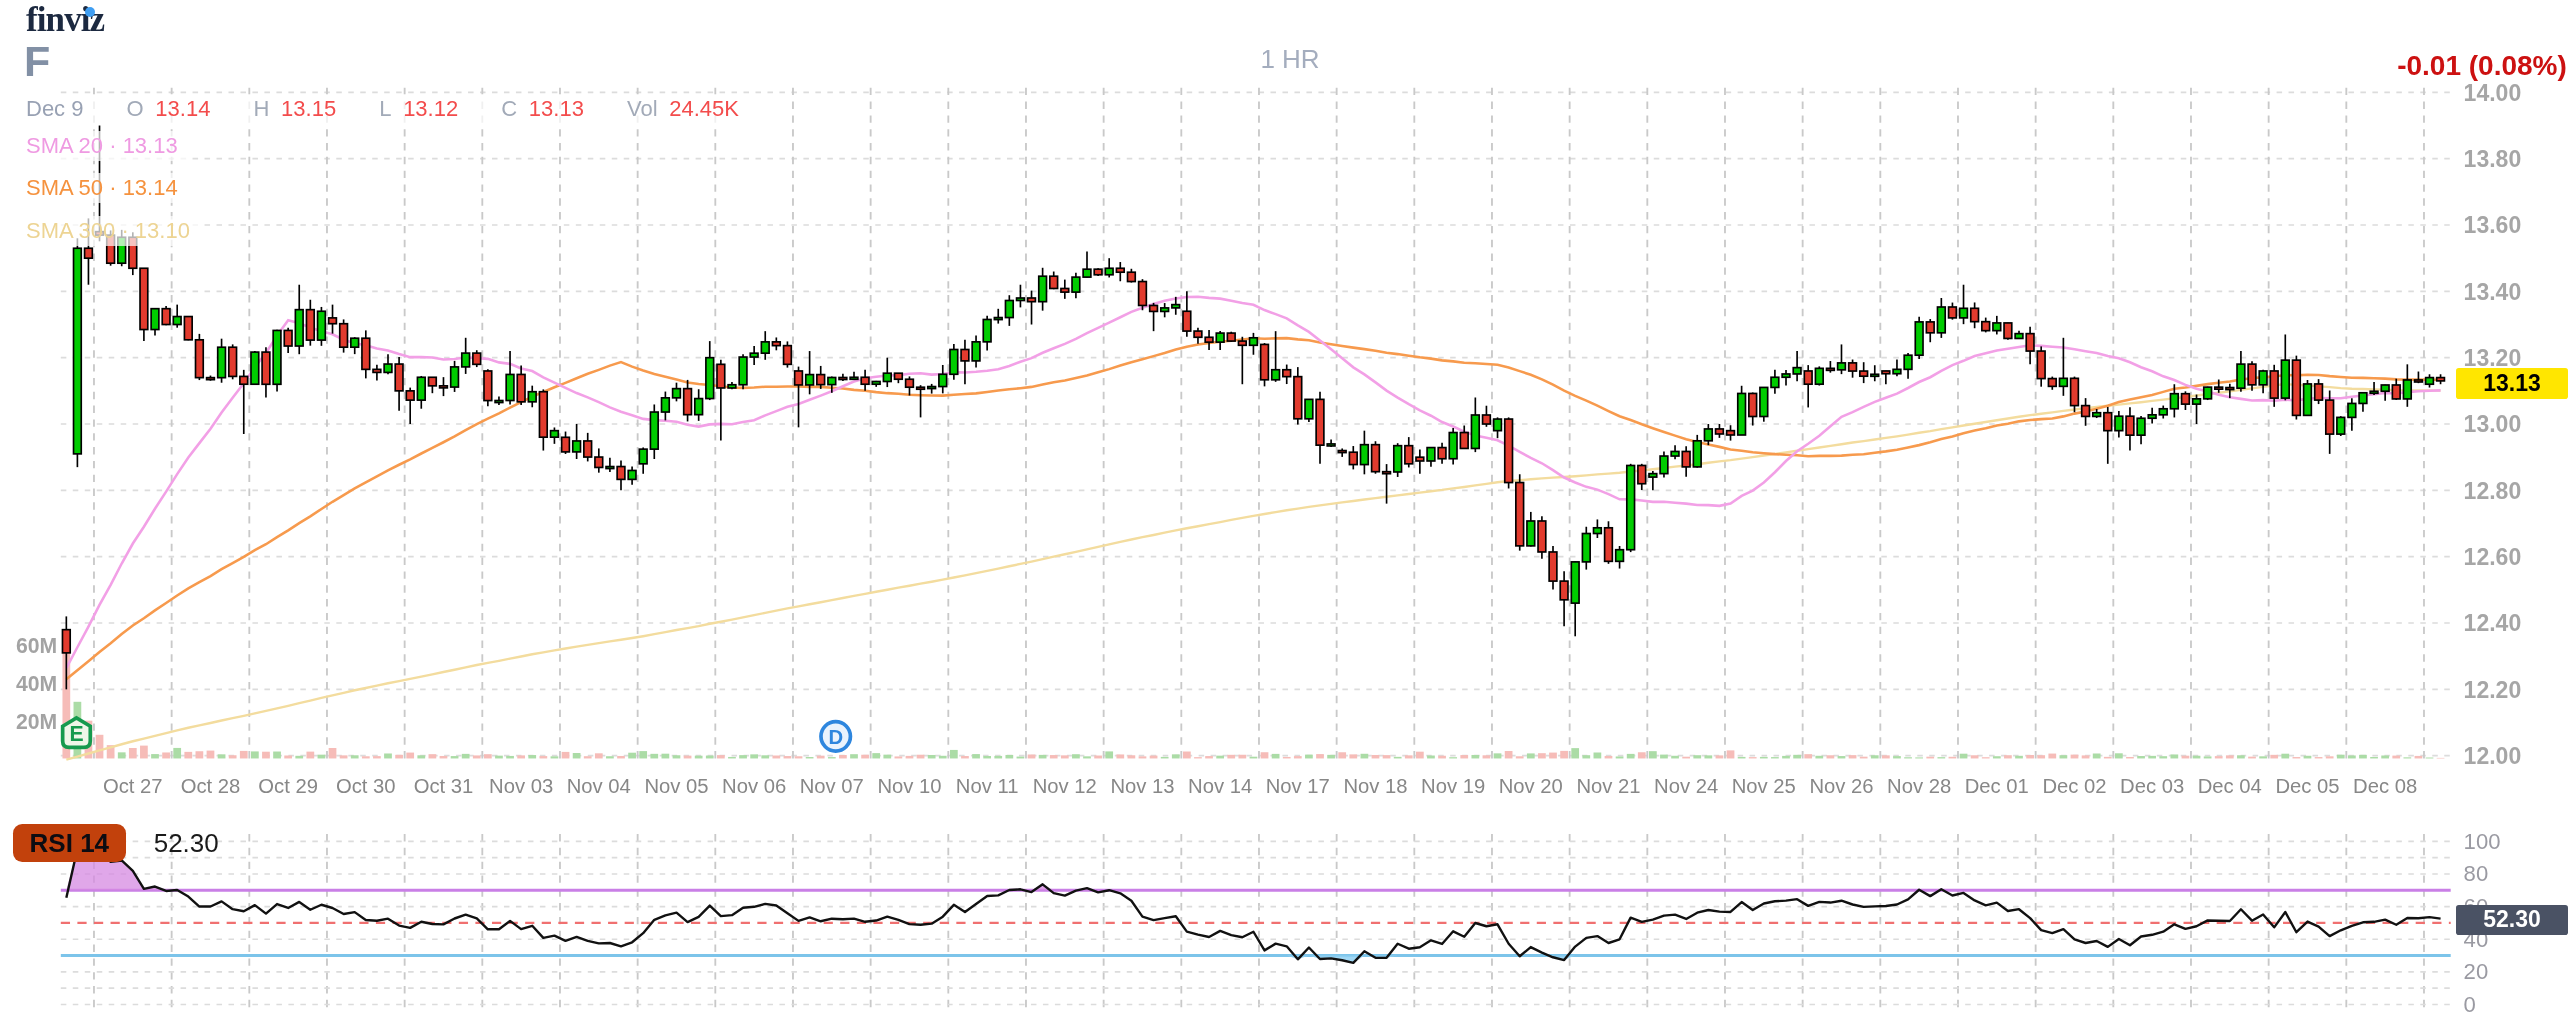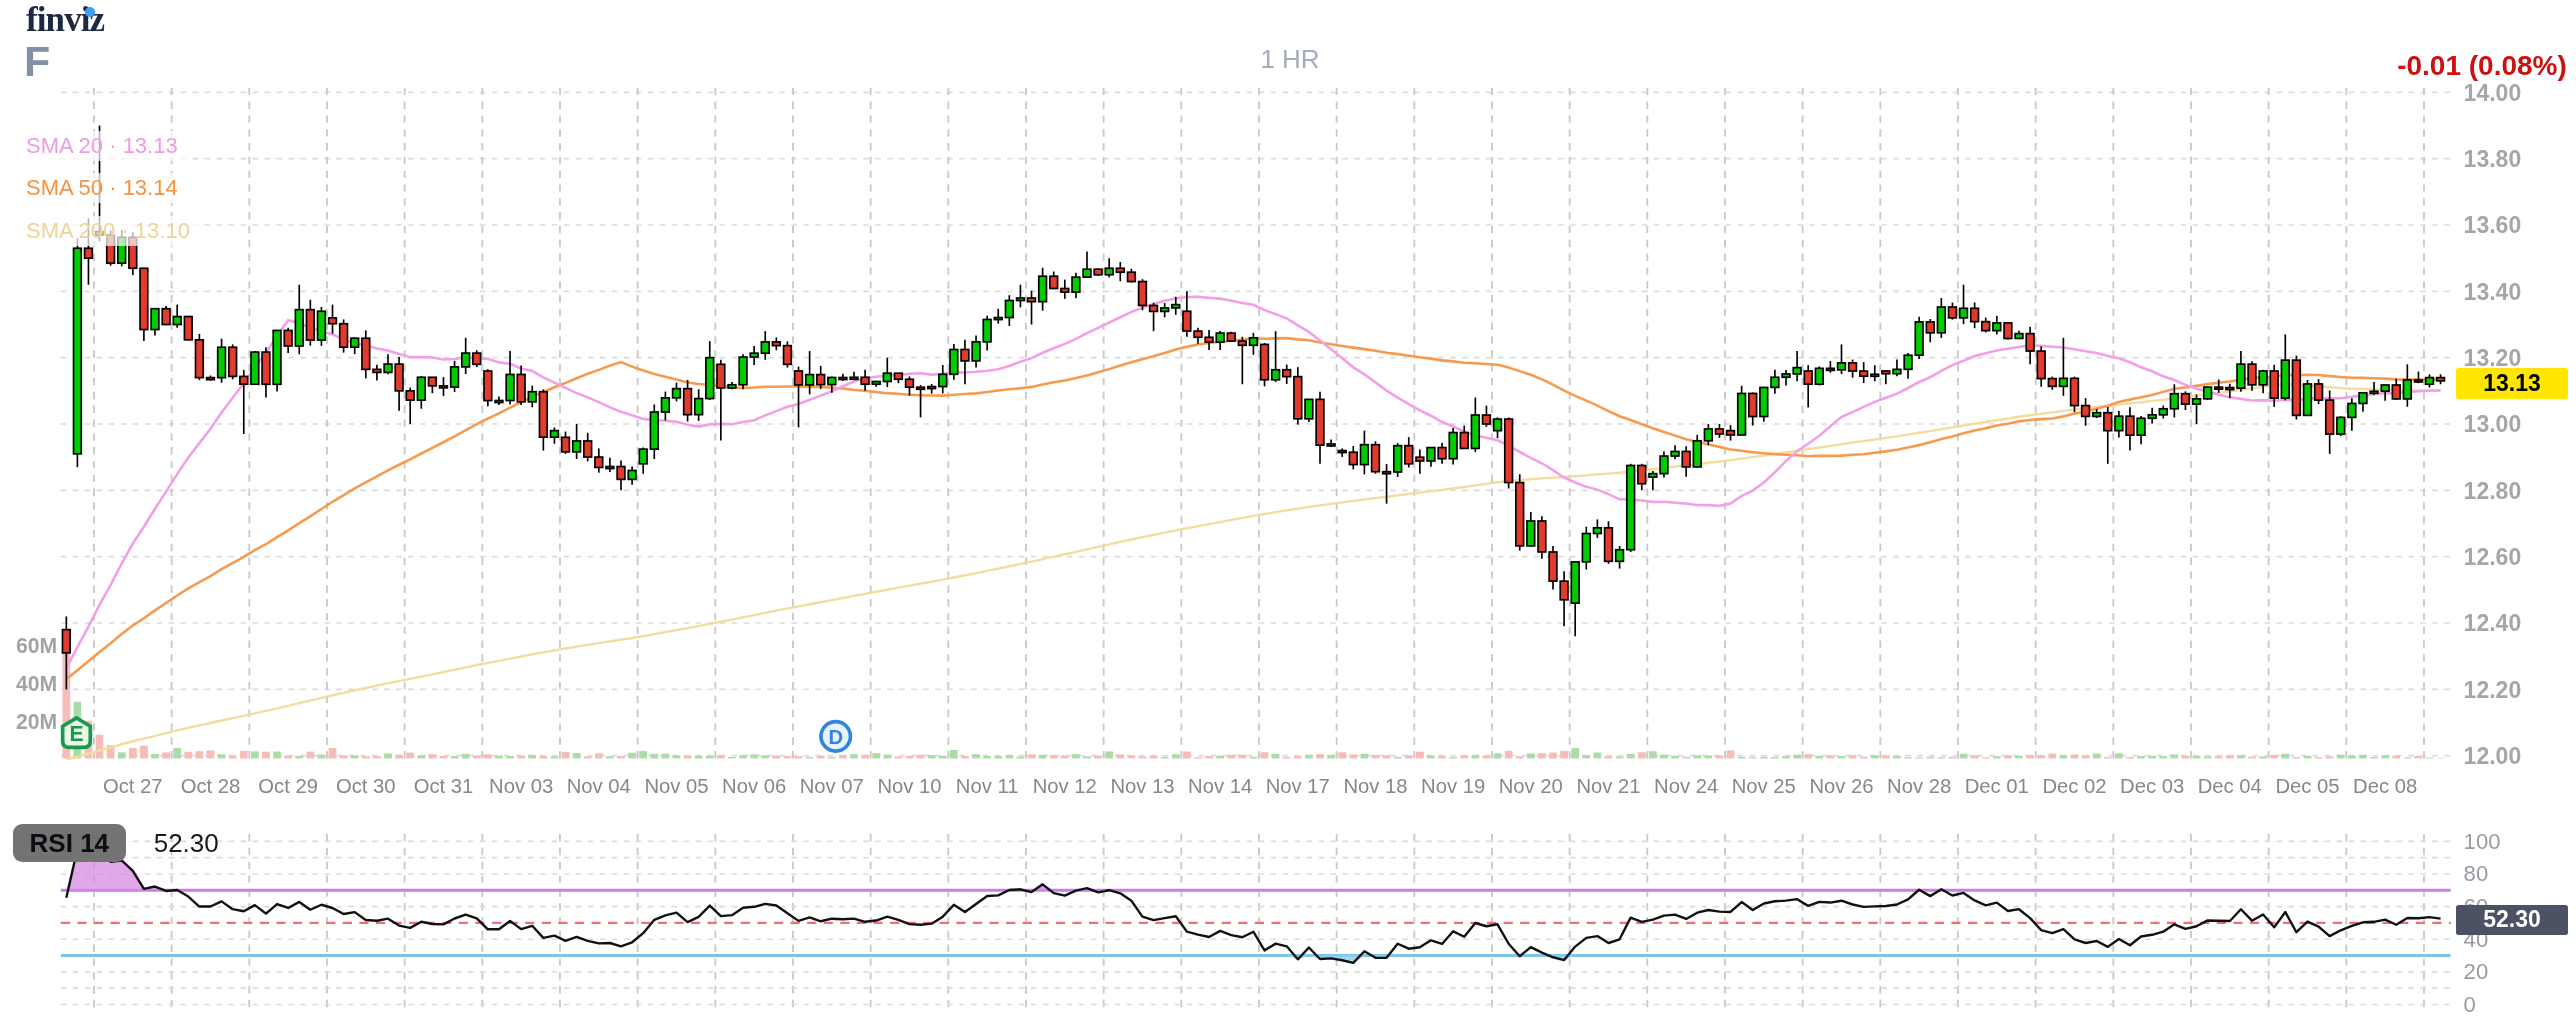--- a/index.html
+++ b/index.html
@@ -19,21 +19,21 @@
   .quote{position:absolute;left:26px;top:94px;font-size:22px;white-space:nowrap;
          background:rgba(255,255,255,.72);padding:1.8px 9.2px 1.8px 0;border-radius:3.7px;}
   .quote .q-date{color:#98a1b3;margin-right:37px;}
   .quote .q-l{color:#a2aab8;margin-right:5.5px;}
   .quote .q-v{color:#f34c4c;margin-right:37px;}
   .sma-row{position:absolute;left:26px;font-size:22px;white-space:nowrap;
            background:rgba(255,255,255,.7);padding:1.8px 9.2px 1.8px 0;border-radius:3.7px;}
   .sma20{color:#ef9ae2;} .sma50{color:#f5923e;} .sma200{color:#edd493;}
 
   .rsi-head{position:absolute;left:13px;top:824px;display:flex;align-items:center;gap:28px;}
-  .rsi-pill{background:#737373;border-radius:9.2px;padding:3.7px 16.6px;font-size:26px;font-weight:bold;color:#0c0c12;}
+  .rsi-pill{background:#c2410c;border-radius:9.2px;padding:3.7px 16.6px;font-size:26px;font-weight:bold;color:#0c0c12;}
   .rsi-val{font-size:26px;color:#1a1a1a;}
 
   .price-badge{position:absolute;left:2456px;top:368px;width:112px;height:31px;background:#ffe600;
                color:#000;font-size:23px;font-weight:bold;display:flex;align-items:center;justify-content:center;
                border-radius:2.8px;}
   .rsi-badge{position:absolute;left:2456px;top:905px;width:112px;height:29.5px;background:#4a5264;
              color:#fff;font-size:23px;font-weight:bold;display:flex;align-items:center;justify-content:center;
              border-radius:2.8px;}
   #chart-canvas{position:absolute;left:0;top:0;}
 </style>
@@ -877,33 +877,46 @@
 
   <div class="logo">
     <span>finviz</span>
   </div>
   <div class="logo-dot"></div>
 
   <div class="ticker">F</div>
   <div class="timeframe">1 HR</div>
   <div class="hdr-change">-0.01 (0.08%)</div>
 
+  <div class="quote">
+    <span class="q-date">Dec 9</span>
+    <span class="q-l">O</span>
+    <span class="q-v">13.14</span>
+    <span class="q-l">H</span>
+    <span class="q-v">13.15</span>
+    <span class="q-l">L</span>
+    <span class="q-v">13.12</span>
+    <span class="q-l">C</span>
+    <span class="q-v">13.13</span>
+    <span class="q-l">Vol</span>
+    <span class="q-v">24.45K</span>
+  </div>
 
   <div class="sma-row sma20" style="top:131px">
     <span>SMA 20</span>
     <span>·</span>
     <span>13.13</span>
   </div>
   <div class="sma-row sma50" style="top:173px">
     <span>SMA 50</span>
     <span>·</span>
     <span>13.14</span>
   </div>
   <div class="sma-row sma200" style="top:216px">
-    <span>SMA 200</span>
+    <span>SMA 300</span>
     <span>·</span>
     <span>13.10</span>
   </div>
 
   <div class="rsi-head">
     <div class="rsi-pill">RSI 14</div>
     <div class="rsi-val">52.30</div>
   </div>
 
   <div class="price-badge">13.13</div>

